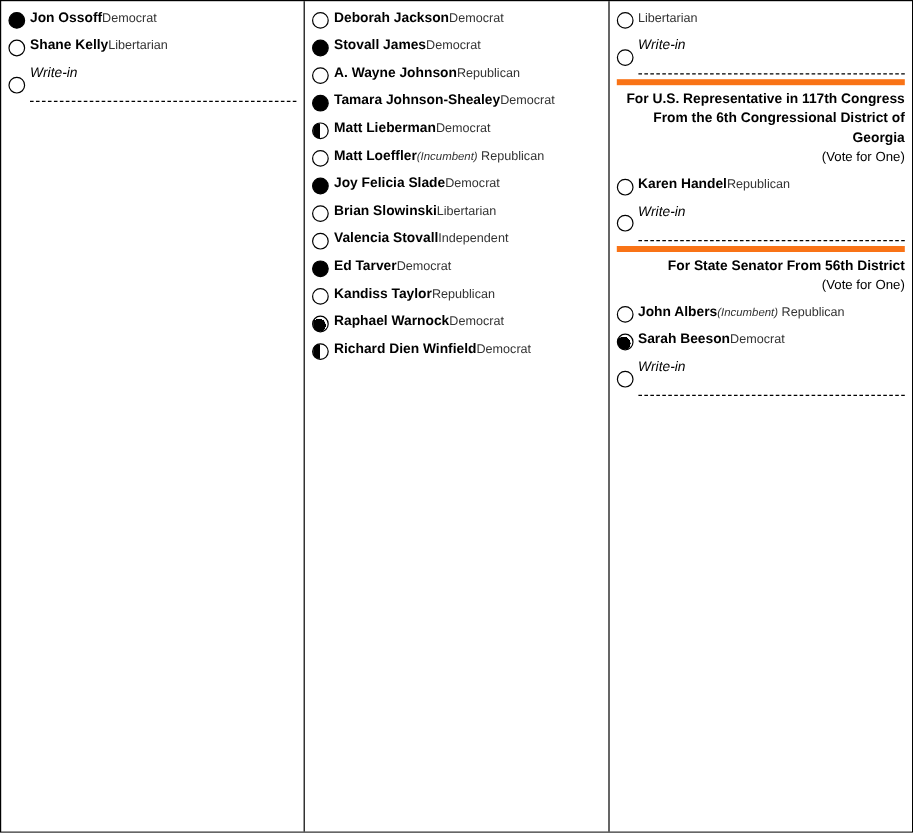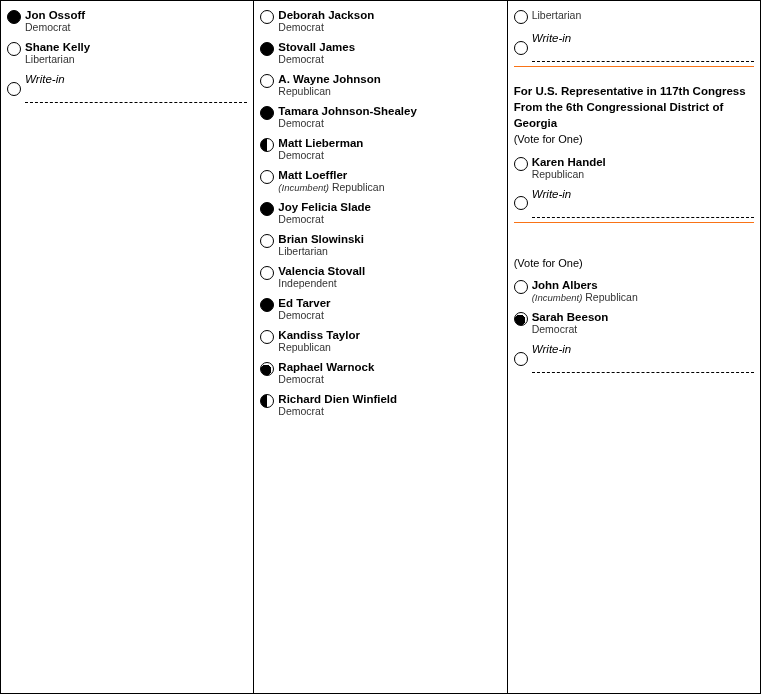--- a/index.html
+++ b/index.html
@@ -47,21 +47,21 @@
     }
     .bubble.half-filled {
       background: linear-gradient(to right, #000 50%, #fff 50%);
       border: 1.5px solid #000;
     }
     .bubble.partial {
       background: radial-gradient(circle at 40% 60%, #000 55%, #fff 56%);
     }
     .candidate-info {
       display: flex;
-      flex-direction: column;
+      flex-direction: row;
     }
     .candidate-name {
       font-weight: bold;
       font-size: 11.5px;
     }
     .candidate-party {
       font-size: 10.5px;
       color: #333;
     }
     .incumbent-label {
@@ -79,27 +79,27 @@
       height: 16px;
       margin-top: 2px;
     }
     .write-in-entry {
       display: flex;
       align-items: center;
       gap: 4px;
       margin-bottom: 4px;
     }
     .section-header {
-      text-align: left;
+      text-align: right;
       font-weight: bold;
       font-size: 11.5px;
       margin-bottom: 8px;
       line-height: 1.4;
-      border-top: 1px solid #f97316;
-      padding-top: 16px;
+      border-top: 5px solid #f97316;
+      padding-top: 4px;
     }
     .section-header .vote-for {
       font-weight: normal;
       font-size: 11px;
     }
   </style>
 </head>
 <body>
 
 <div class="ballot-container">
@@ -254,21 +254,21 @@
 
     <div class="write-in-entry">
       <div class="bubble"></div>
       <div style="flex:1;">
         <div class="write-in-label">Write-in</div>
         <div class="write-in-line"></div>
       </div>
     </div>
 
     <div class="section-header">
-      <br>
+      <span>For State Senator From 56th District</span><br>
       <span class="vote-for">(Vote for One)</span>
     </div>
 
     <div class="candidate-entry">
       <div class="bubble"></div>
       <div class="candidate-info">
         <span class="candidate-name">John Albers</span>
         <span class="candidate-party"><span class="incumbent-label">(Incumbent)</span> Republican</span>
       </div>
     </div>

